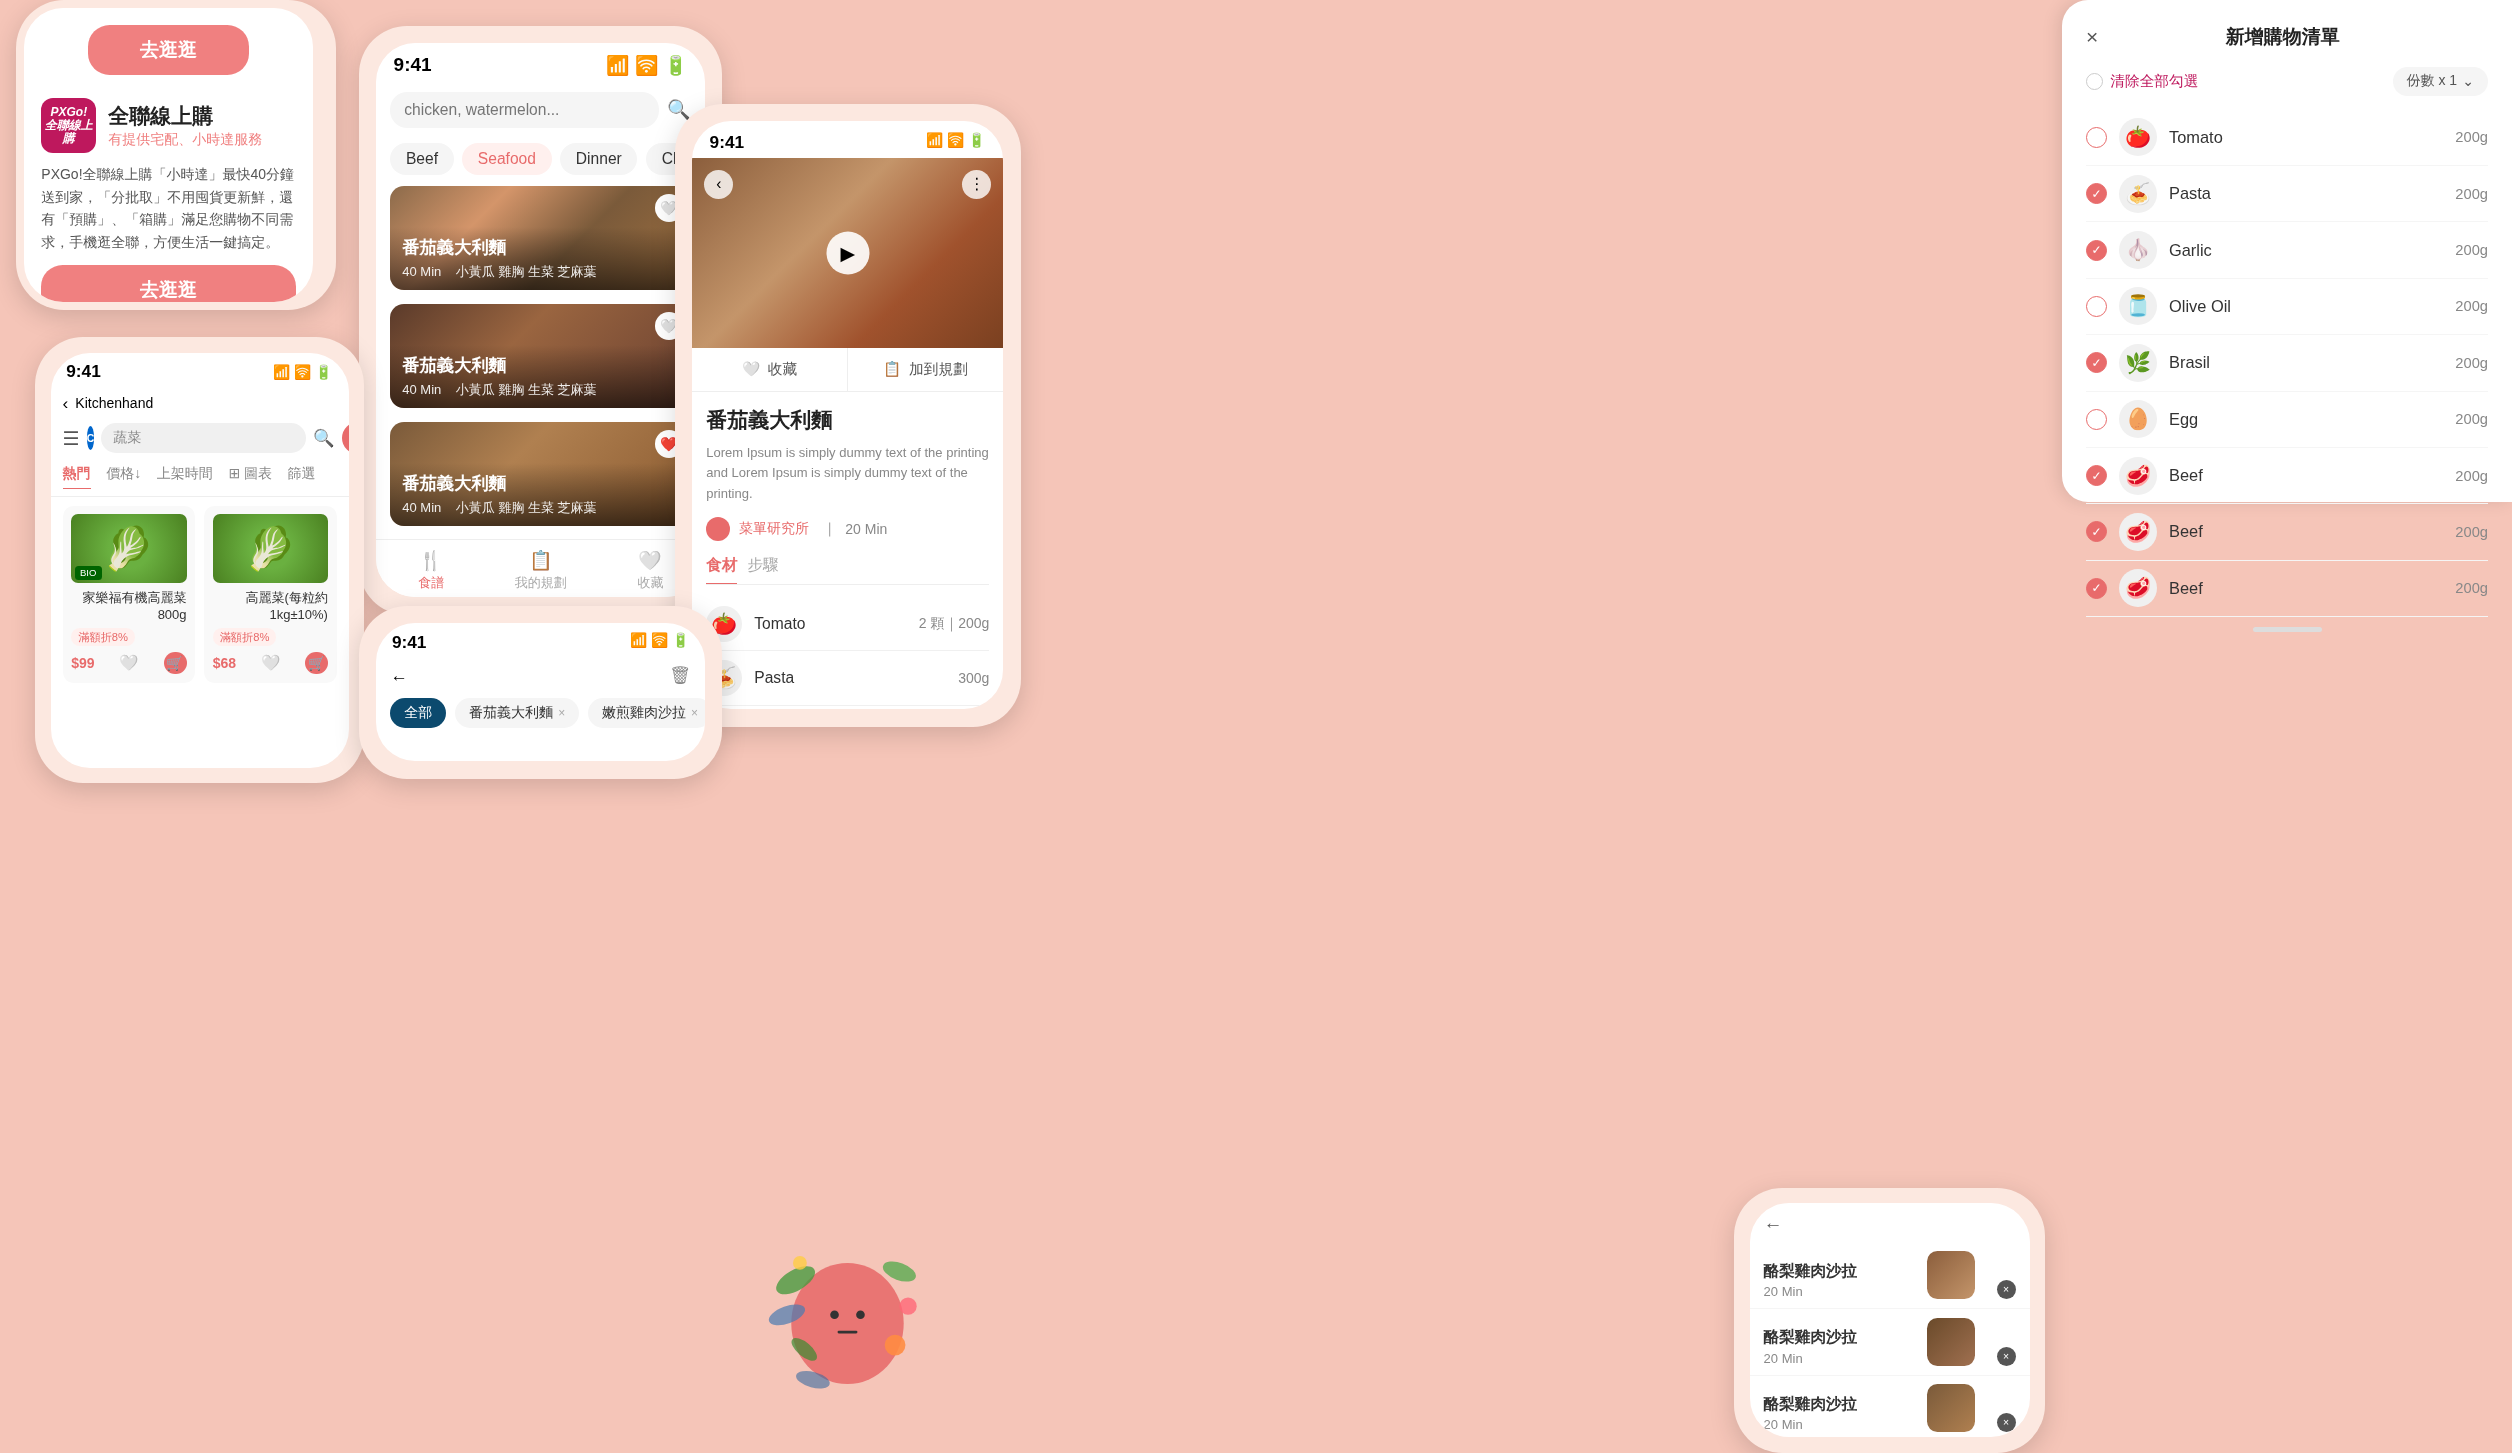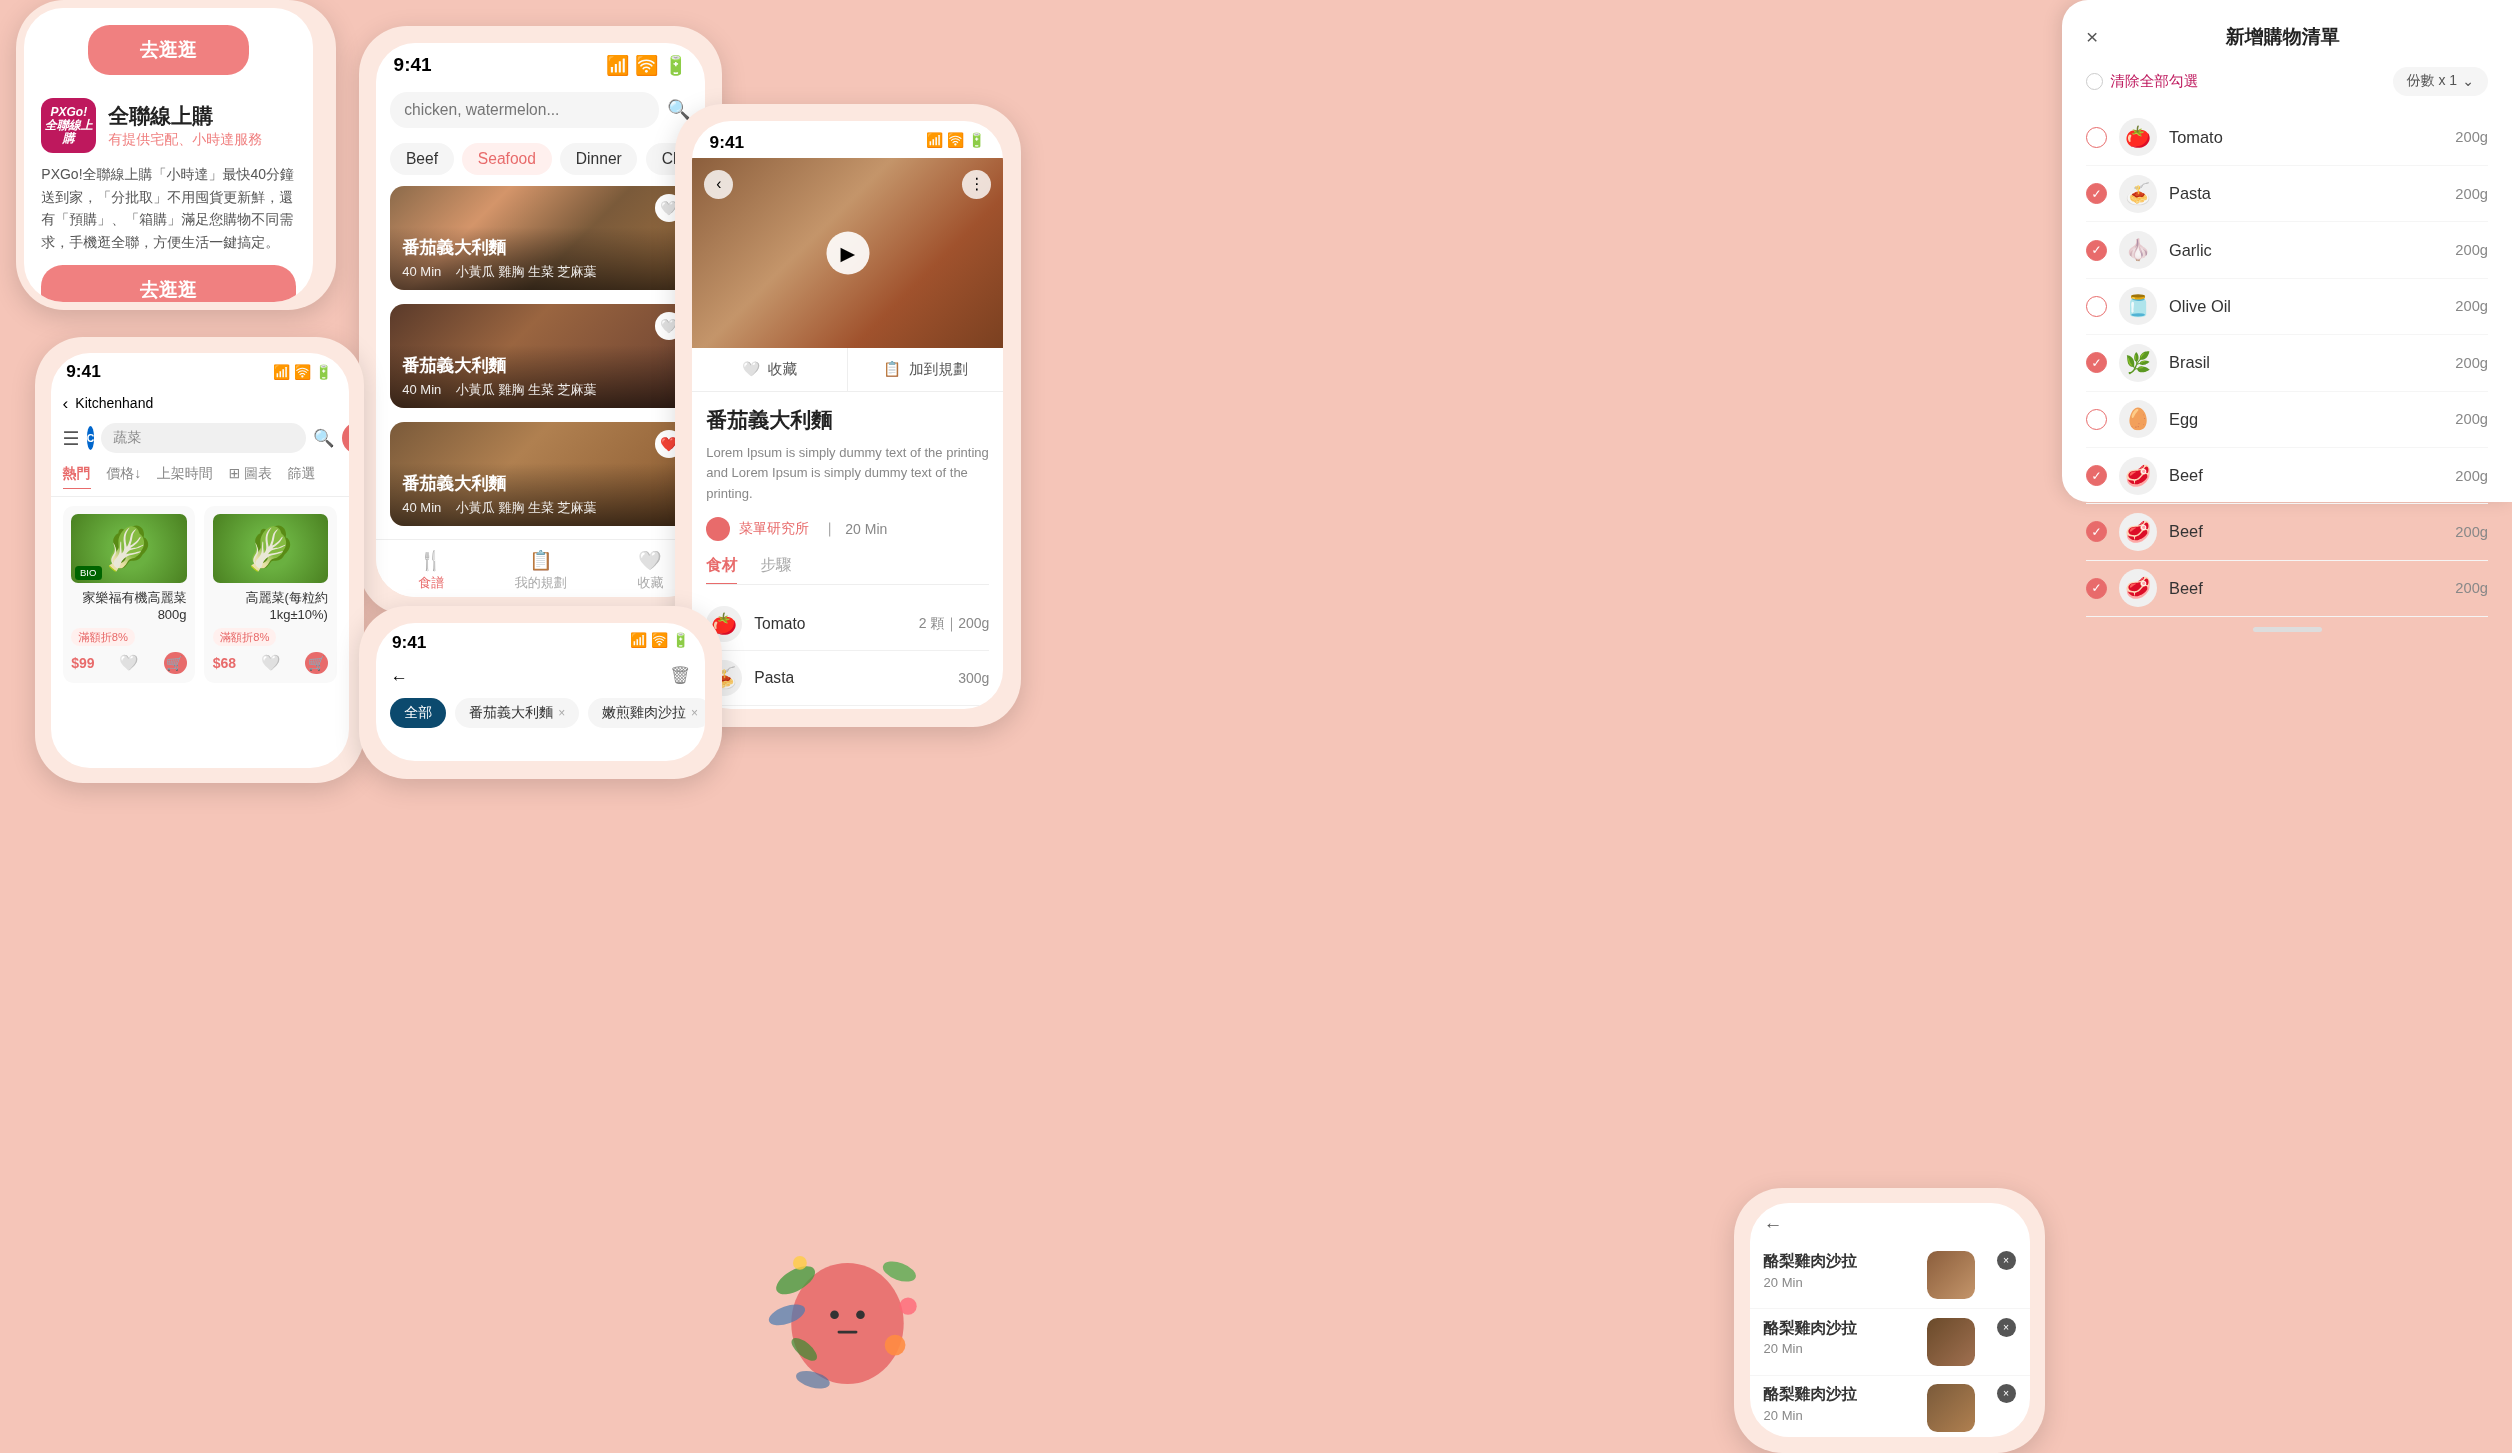--- a/index.html
+++ b/index.html
@@ -495,21 +495,21 @@
     .rd-author-avatar {
       width: 24px;
       height: 24px;
       border-radius: 50%;
       background: #e86b6b;
     }
     .rd-author-name { font-size: 14px; color: #e86b6b; }
     .rd-author-time { font-size: 14px; color: #888; margin-left: 5.2px; }
     .rd-ingredient-tabs {
       display: flex;
-      gap: 23px;
+      gap: 10px;
       margin-bottom: 12px;
       border-bottom: 1.7px solid #eee;
     }
     .rd-ing-tab {
       font-size: 15.6px;
       padding-bottom: 7px;
       cursor: pointer;
       color: #aaa;
     }
     .rd-ing-tab.active {
@@ -717,21 +717,21 @@
     }
     .ps-header {
       display: flex;
       align-items: center;
       padding: 8.7px 14px;
       gap: 8.7px;
     }
     .ps-close { font-size: 19px; cursor: pointer; color: #555; }
     .ps-recipe-item {
       display: flex;
-      align-items: flex-start;
+      align-items: flex-end;
       padding: 8.7px 14px;
       gap: 22px;
       border-bottom: 0.9px solid #f5f5f5;
     }
     .ps-recipe-info { flex: 1; }
     .ps-recipe-title { font-size: 15.6px; color: #333; font-weight: 600; margin-bottom: 2.6px; }
     .ps-recipe-time { font-size: 13px; color: #888; }
     .ps-recipe-img {
       width: 48px;
       height: 48px;

